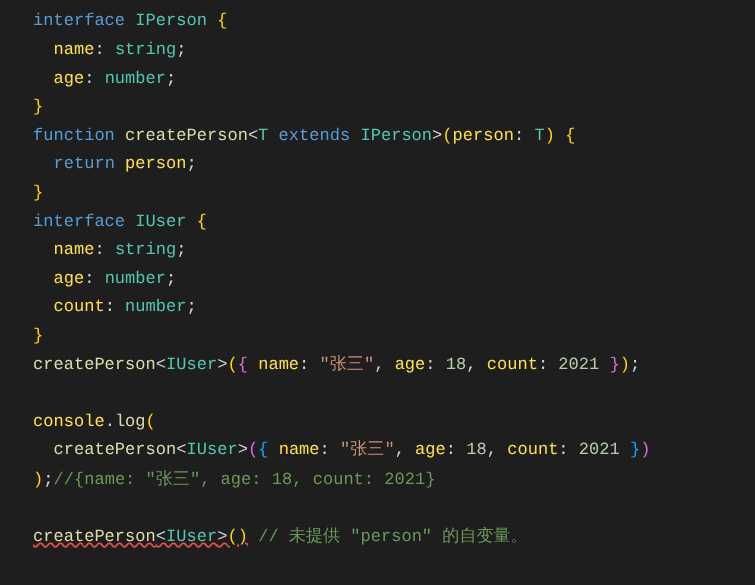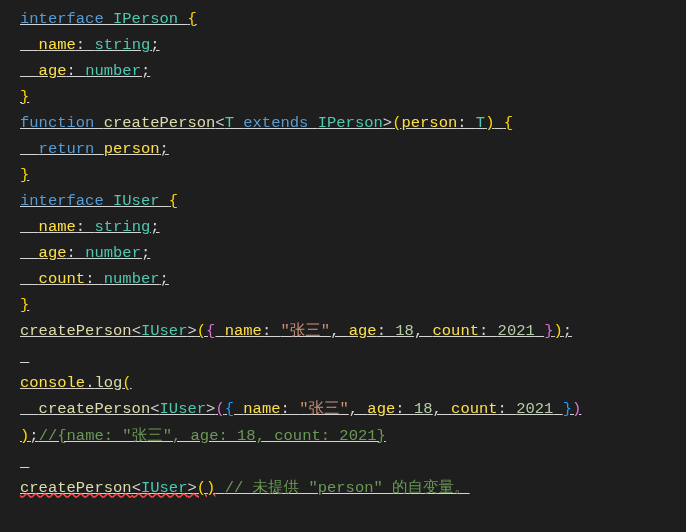--- a/index.html
+++ b/index.html
@@ -8,23 +8,22 @@
     background: #1e1e1e;
     font-family: Consolas, "Courier New", monospace;
     font-size: 15.5px;
     line-height: 1.68;
     color: #d4d4d4;
     width: 686px;
     height: 532px;
     overflow: hidden;
   }
   .code {
-    padding: 6px 8px 6px 20px;
+    padding: 6px 8px 6px 30px;
     white-space: pre;
-    text-decoration: underline;
   }
   .kw { color: #569cd6; }        
   .type { color: #4ec9b0; }      
   .fn { color: #dcdcaa; }        
   .var { color: #fde047; }       
   .str { color: #ce9178; }       
   .num { color: #b5cea8; }       
   .com { color: #6a9955; }       
   .brace { color: #ffd700; }     
   .brace2 { color: #da70d6; }    

